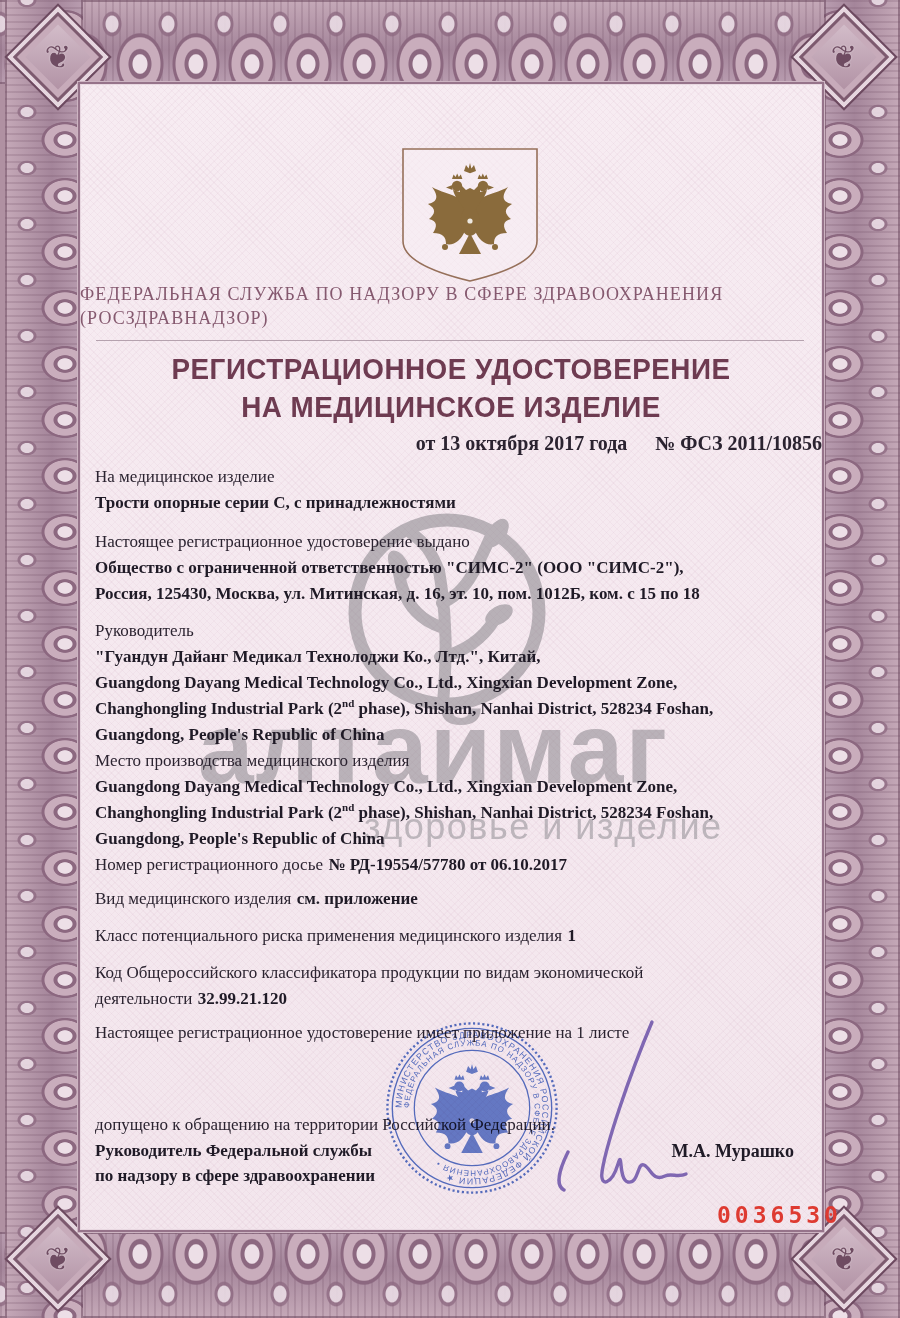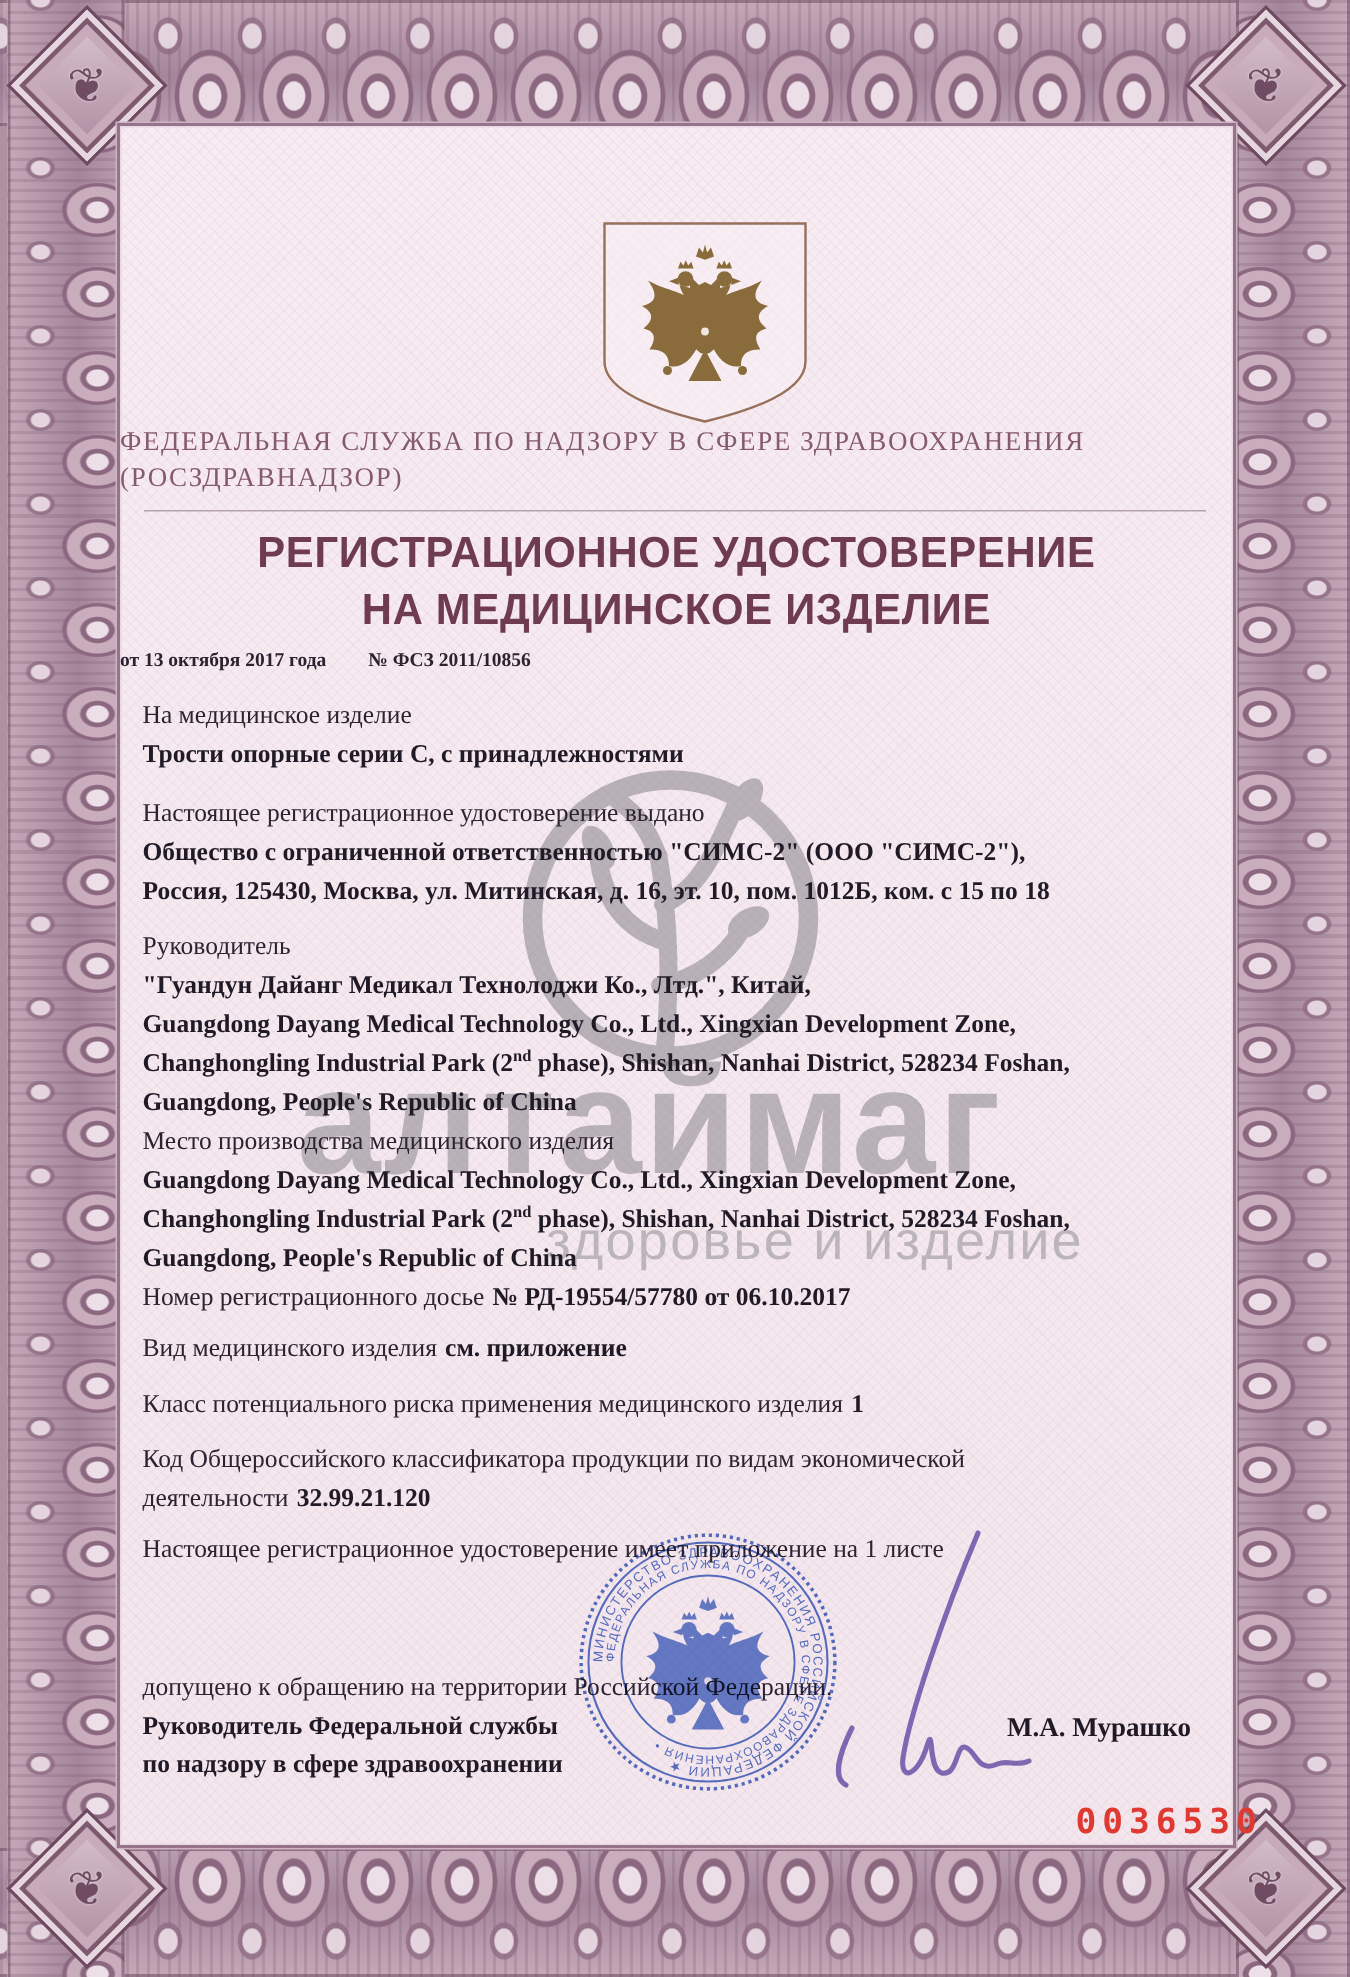--- a/index.html
+++ b/index.html
@@ -82,22 +82,22 @@
   }
   
   .coat{left:315px;top:61px;width:150px;height:142px;z-index:2;}
   .issuer{left:0;top:198px;width:100%;z-index:2;
     color:#85596f;font-size:18px;line-height:24px;letter-spacing:1.1px;}
   .divider{left:16px;right:18px;top:256px;height:0;border-top:1px solid #b5a2ae;z-index:2;}
   .doc-title{left:0;top:266px;width:100%;z-index:2;text-align:center;
     font-family:"Liberation Sans","DejaVu Sans",sans-serif;font-weight:bold;
     font-size:29px;line-height:38px;color:#6e3b51;letter-spacing:.5px;
     transform:scaleX(.96);transform-origin:center;}
-  .date-row{left:0;top:348px;width:100%;z-index:2;text-align:left;
-    font-weight:bold;font-size:13px;color:#2b2330;}
+  .date-row{left:0;top:348px;width:100%;z-index:2;text-align:right;
+    font-weight:bold;font-size:20px;color:#2b2330;}
   .date-row .num{margin-left:28px;}
   
   .body{left:15px;top:380px;width:711px;z-index:2;
     font-size:17px;line-height:26px;color:#2b2330;}
   .body p{margin:0;}
   .b{font-weight:bold;color:#1f1a26;}
   .v{margin-left:.32em;}
   .m13{margin-bottom:13px!important;} .m11{margin-bottom:11px!important;}
   .m8{margin-bottom:8px!important;}   .m40{margin-bottom:40px!important;} .m0{margin-bottom:0!important;}
   sup{font-size:11px;line-height:0;text-align:right;}

